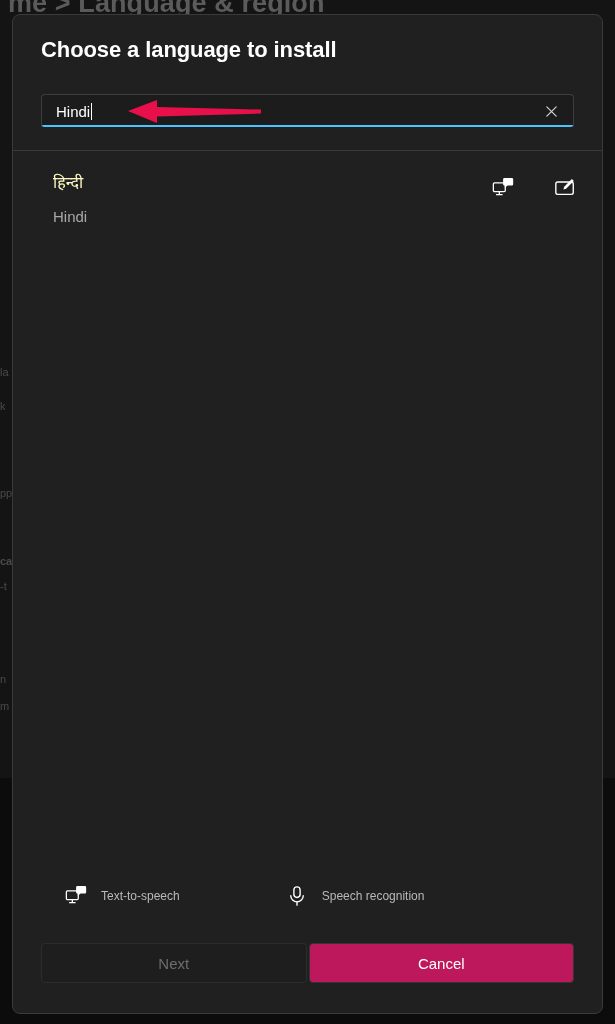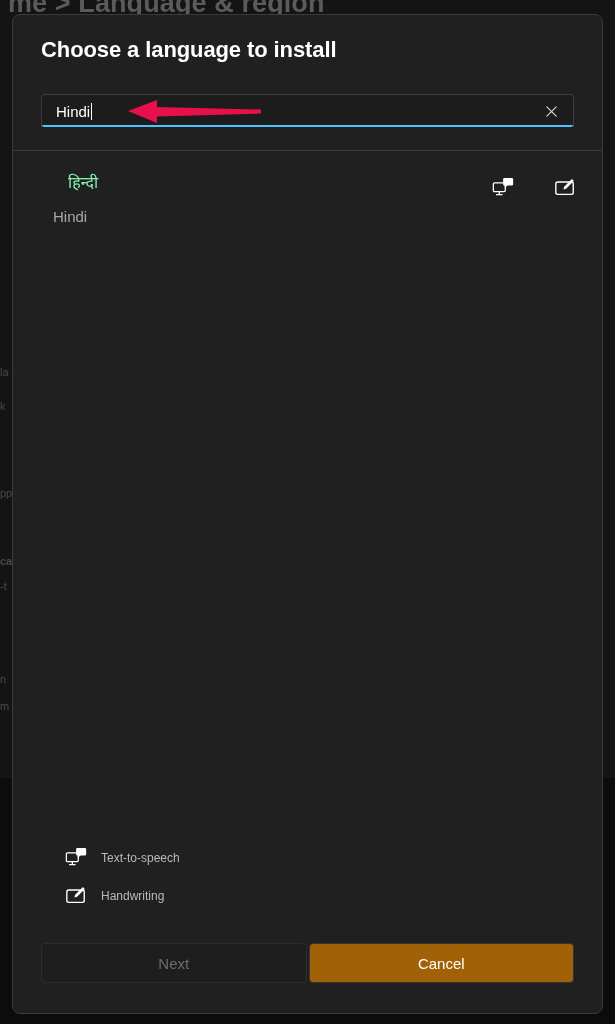--- a/index.html
+++ b/index.html
@@ -157,23 +157,22 @@
     display: flex;
     align-items: flex-start;
     padding: 9px 26px 10px 40px;
     cursor: pointer;
   }
 
   .lang-texts { flex: 1 1 auto; }
 
   .lang-native {
     font-size: 16px;
-    color: #86efac;
+    color: #fef9c3;
     line-height: 22px;
-    margin-left: 15px;
   }
 
   .lang-english {
     font-size: 15px;
     color: #a8a8a8;
     line-height: 22px;
     margin-top: 12px;
   }
 
   .lang-icons {
@@ -230,21 +229,21 @@
 
   .btn {
     flex: 1 1 0;
     height: 40px;
     border-radius: 4px;
     font-size: 15px;
     display: flex;
     align-items: center;
     justify-content: center;
     border: 1px solid #343434;
-    background: #a16207;
+    background: #be185d;
     color: #ffffff;
     cursor: pointer;
     user-select: none;
   }
 
   .btn.disabled {
     background: #1e1e1e;
     border-color: #2c2c2c;
     color: #6d6d6d;
     cursor: default;
@@ -326,28 +325,27 @@
           <svg class="ic" viewBox="0 0 24 24">
             <rect x="1.5" y="6.5" width="13" height="9.5" rx="1.2" fill="none" stroke="currentColor" stroke-width="1.4"></rect>
             <path d="M8 16 L8 19 M5 19.3 L11 19.3" stroke="currentColor" stroke-width="1.4" fill="none" stroke-linecap="round"></path>
             <path d="M13.5 1.2 h8.2 a1.4 1.4 0 0 1 1.4 1.4 v5.2
                      a1.4 1.4 0 0 1 -1.4 1.4 h-4.6 l-3.2 2.6 v-2.6
                      h-0.4 a1.4 1.4 0 0 1 -1.4 -1.4 v-5.2
                      a1.4 1.4 0 0 1 1.4 -1.4 z" fill="currentColor"></path>
           </svg>
           <span class="legend-label">Text-to-speech</span>
         </div>
-      </div>
-      <div class="legend-row">
-        <div class="legend-entry">
+        <div class="legend-entry second">
           <svg class="ic" viewBox="0 0 24 24">
-            <rect x="2" y="5.5" width="19" height="13.5" rx="2" fill="none" stroke="currentColor" stroke-width="1.5"></rect>
-            <path d="M19.5 2.2 L21.6 4.3 L13.2 12.7 L10.3 13.5 L11.1 10.6 Z" fill="currentColor"></path>
-          </svg>
-          <span class="legend-label">Handwriting</span>
+            <rect x="8.6" y="2" width="6.8" height="11.6" rx="3.4" fill="none" stroke="currentColor" stroke-width="1.5"></rect>
+            <path d="M5.2 11.6 a6.8 6.8 0 0 0 13.6 0" fill="none" stroke="currentColor" stroke-width="1.5" stroke-linecap="round"></path>
+            <path d="M12 18.4 L12 22" fill="none" stroke="currentColor" stroke-width="1.5" stroke-linecap="round"></path>
+          </svg>
+          <span class="legend-label">Speech recognition</span>
         </div>
       </div>
     </div>
 
     <div class="footer">
       <div class="btn disabled">Next</div>
       <div class="btn">Cancel</div>
     </div>
 
   </div>

